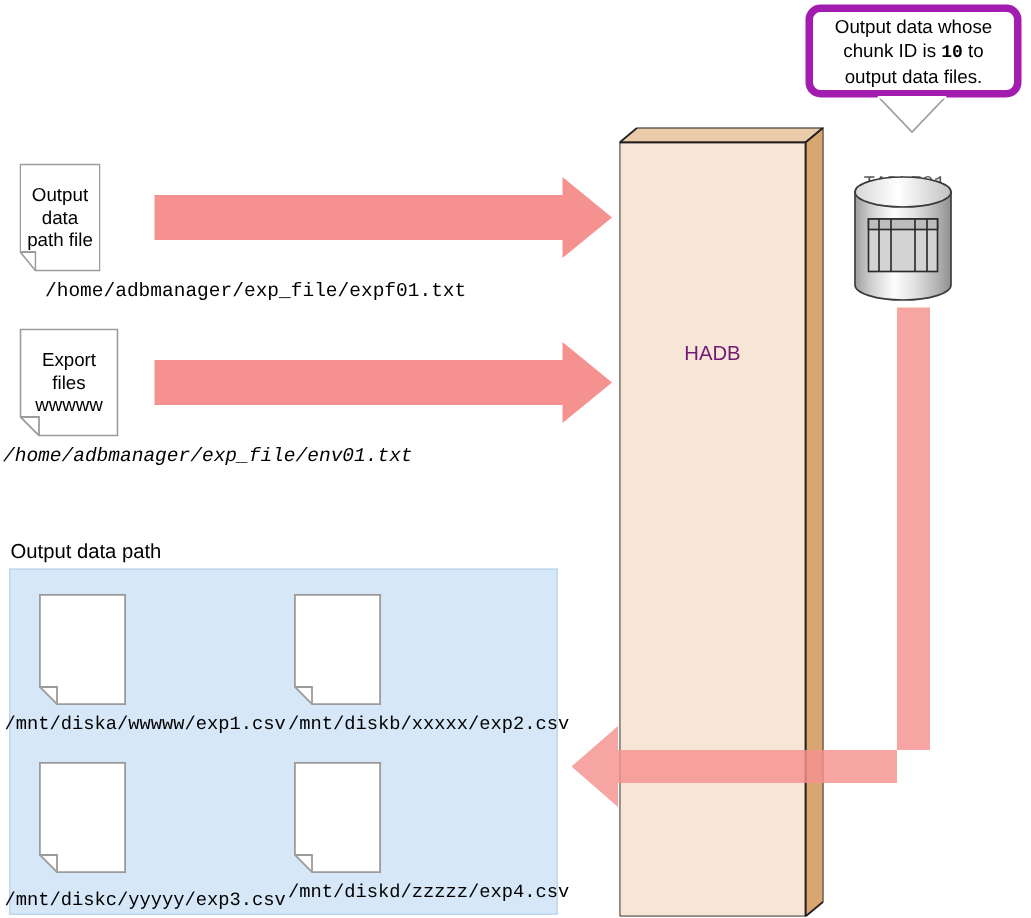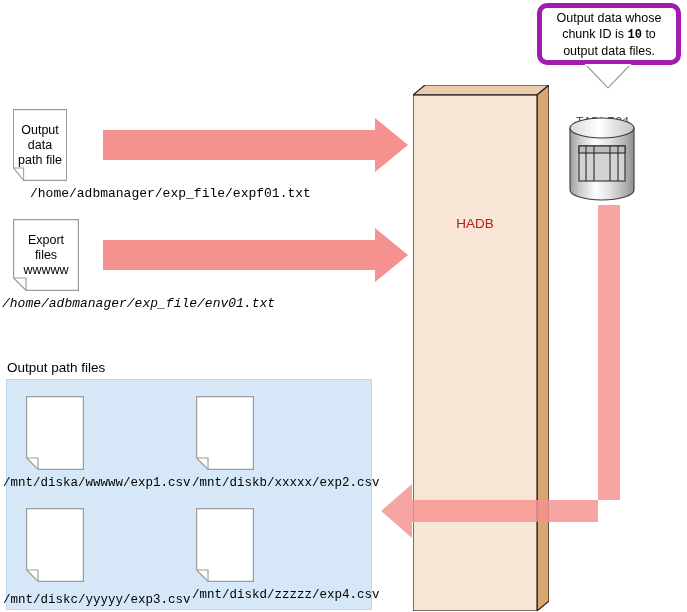--- a/index.html
+++ b/index.html
@@ -120,25 +120,25 @@
     position: absolute;
     left: 413px;
     top: 85px;
     width: 136px;
     height: 526px;
     z-index: 3;
   }
   .hadb-label {
     position: absolute;
     left: 413px;
-    top: 216px;
+    top: 228px;
     width: 124px;
     text-align: center;
     font-size: 13.5px;
-    color: #b91c1c;
+    color: #701a75;
     z-index: 4;
   }
 
   
   .cylinder {
     position: absolute;
     left: 569px;
     top: 117px;
     width: 66px;
     height: 84px;
@@ -174,21 +174,21 @@
 
 <div class="stage">
 
   <svg class="arrow-svg arrow-in" viewBox="0 0 687 612">
     <polygon points="103,130 375,130 375,118 408,145 375,172 375,160 103,160" fill="#F5918F"></polygon>
     <polygon points="103,240 375,240 375,228 408,255 375,282 375,270 103,270" fill="#F5918F"></polygon>
   </svg>
 
   <div class="blue-panel"></div>
 
-  <div class="section-title" style="left:7px; top:360px;">Output path files</div>
+  <div class="section-title" style="left:7px; top:360px;">Output data path</div>
 
   <svg class="hadb" viewBox="0 0 136 526" preserveAspectRatio="none">
 
     <polygon points="0,10 12,0 136,0 124,10" fill="#EACBAA" stroke="#231f20" stroke-width="1.2"></polygon>
 
     <polygon points="124,10 136,0 136,516 124,526" fill="#D9A571" stroke="#231f20" stroke-width="1.2"></polygon>
 
     <rect x="0" y="10" width="124" height="516" fill="#F7E6D5" stroke="#231f20" stroke-width="1.2"></rect>
   </svg>
   <div class="hadb-label">HADB</div>

